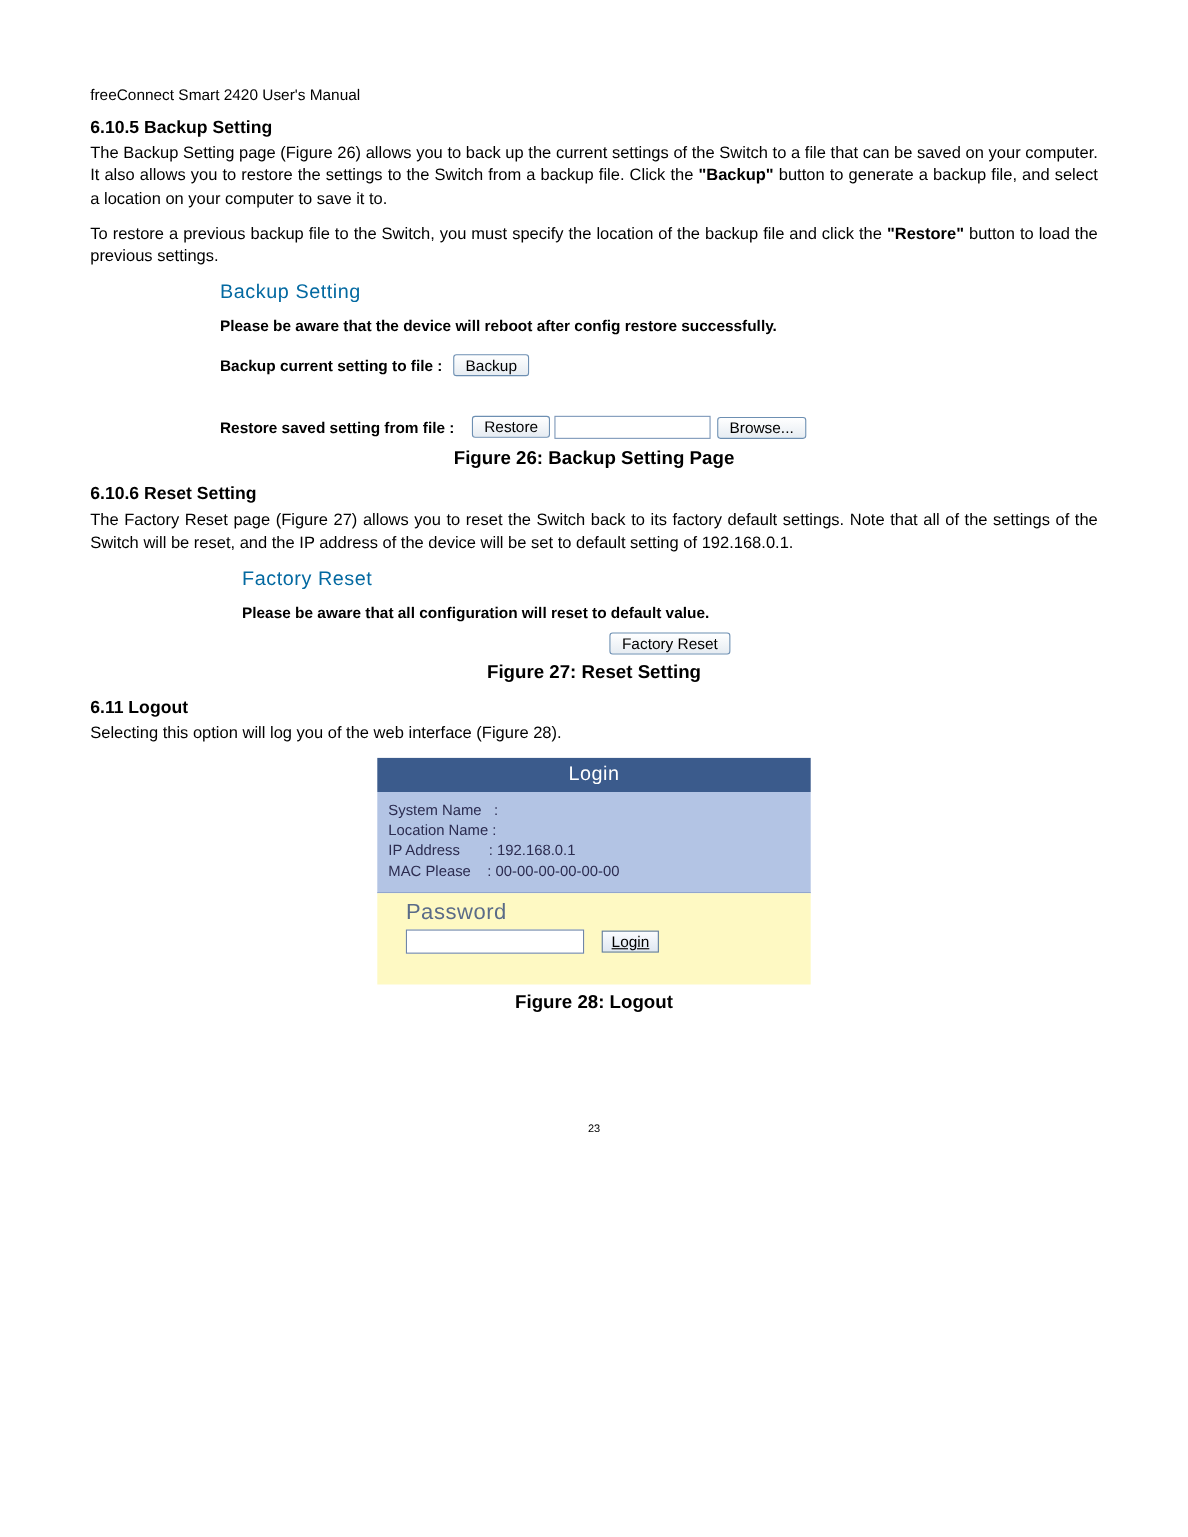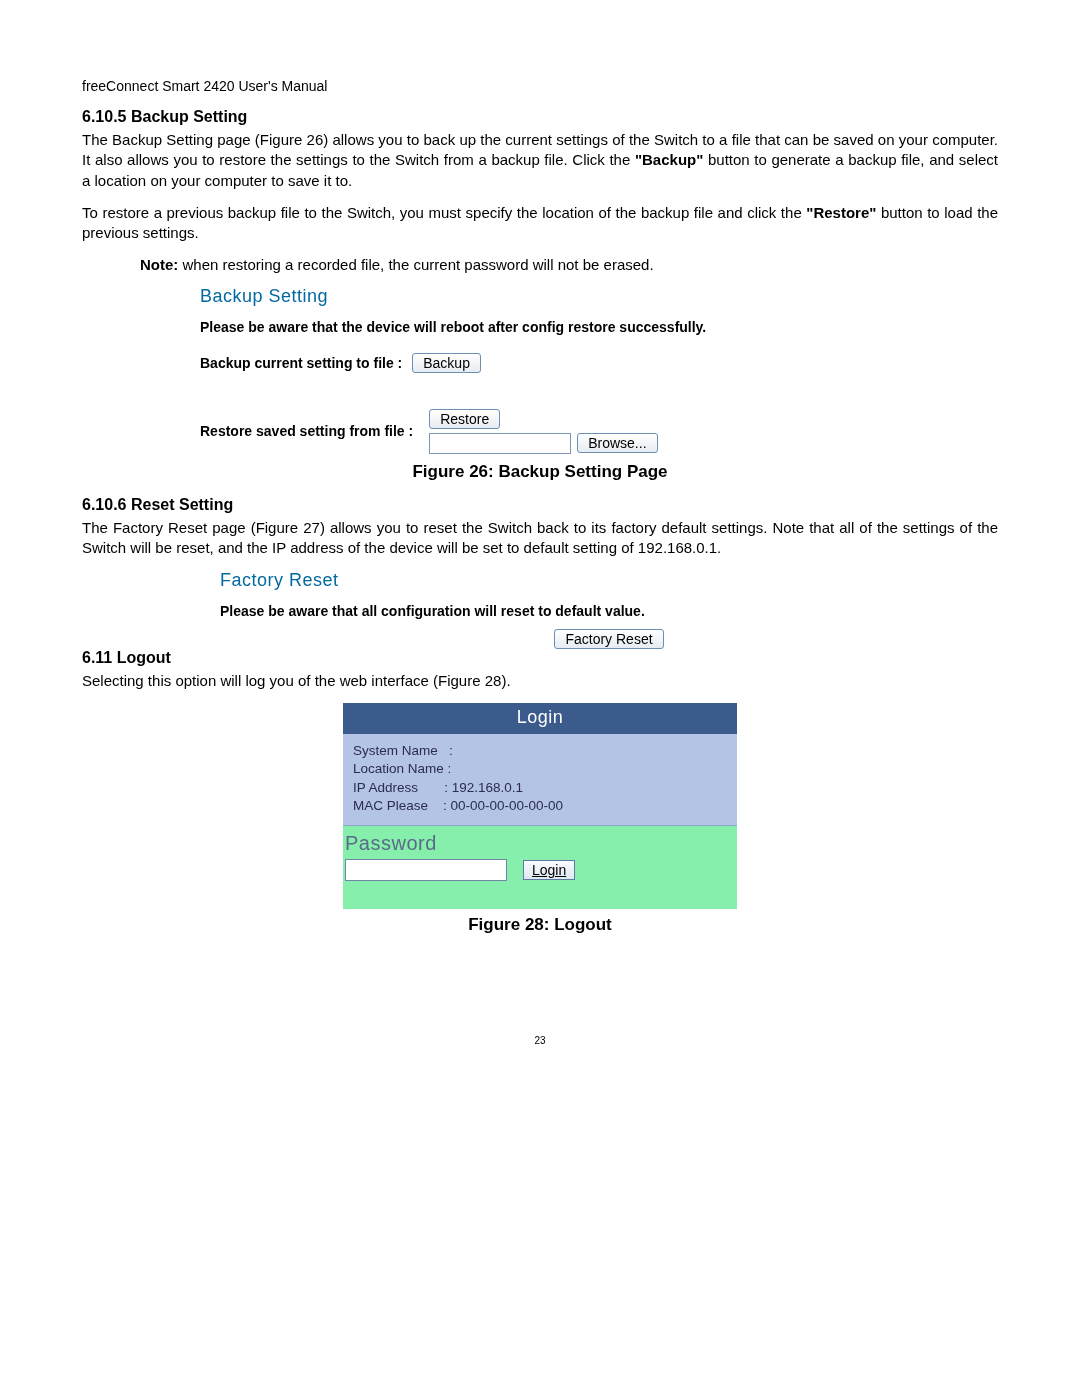--- a/index.html
+++ b/index.html
@@ -59,21 +59,21 @@
     font-size: 14px;
     padding: 1px 10px;
     border: 1px solid #6d8fb2;
     border-radius: 3px;
     background: linear-gradient(#ffffff,#e6ecf2);
     color: #000;
     font-weight: normal;
   }
   .file-row {
     display: flex;
-    flex-direction: column;
+    flex-direction: row;
     gap: 4px;
     align-items: flex-start;
     font-weight: normal;
   }
   .file-inline { display: flex; gap: 6px; align-items: center; }
   .txtbox {
     width: 140px;
     height: 19px;
     border: 1px solid #7d97b8;
     background: #fff;
@@ -107,22 +107,22 @@
   .login-info {
     background: #b3c4e4;
     color: #2c2c50;
     padding: 8px 10px 10px 10px;
     font-size: 13.5px;
     line-height: 1.35;
     border-bottom: 1px solid #8ea4cb;
   }
   .login-info .row { white-space: pre; }
   .login-pw {
-    background: #86efac;
-    padding: 6px 10px 28px 2px;
+    background: #fef9c3;
+    padding: 6px 10px 28px 26px;
   }
   .pw-label {
     color: #5a6b88;
     font-size: 20px;
     margin-bottom: 4px;
     letter-spacing: 0.5px;
   }
   .pw-row { display: flex; align-items: center; gap: 16px; }
   .pw-input {
     width: 160px; height: 20px;
@@ -150,23 +150,20 @@
 <div class="page">
 
   <div class="header-line">freeConnect Smart 2420 User's Manual</div>
 
   <div class="sec-heading">6.10.5 Backup Setting</div>
   <div class="para">
     <span>The Backup Setting page (Figure 26) allows you to back up the current settings of the Switch to a file that can be saved on your computer.  It also allows you to restore the settings to the Switch from a backup file.   Click the </span><span class="bold">"Backup"</span><span> button to generate a backup file, and select a location on your computer to save it to.</span>
   </div>
   <div class="para">
     <span>To restore a previous backup file to the Switch, you must specify the location of the backup file and click the </span><span class="bold">"Restore"</span><span> button to load the previous settings.</span>
-  </div>
-  <div class="para note-line">
-    <span class="bold">Note:</span><span> when restoring a recorded file, the current password will not be erased.</span>
   </div>
 
   <div class="fig-block">
     <div class="fig-title">Backup Setting</div>
     <div class="fig-warn">Please be aware that the device will reboot after config restore successfully.</div>
 
     <div class="fig-row">
       <span>Backup current setting to file :</span>
       <span class="btn">Backup</span>
     </div>
@@ -187,20 +184,21 @@
   <div class="sec-heading">6.10.6 Reset Setting</div>
   <div class="para">The Factory Reset page (Figure 27) allows you to reset the Switch back to its factory default settings.  Note that all of the settings of the Switch will be reset, and the IP address of the device will be set to default setting of 192.168.0.1.</div>
 
   <div class="fig27-wrap">
     <div class="fig-title">Factory Reset</div>
     <div class="fig-warn" style="margin-bottom:6px;">Please be aware that all configuration will reset to default value.</div>
     <div class="btn-center">
       <span class="btn">Factory Reset</span>
     </div>
   </div>
+  <div class="caption">Figure 27: Reset Setting</div>
 
   <div class="sec-heading">6.11  Logout</div>
   <div class="para" style="text-align:left;">Selecting this option will log you of the web interface (Figure 28).</div>
 
   <div class="loginbox">
     <div class="login-head">Login</div>
     <div class="login-info">
       <div class="row"><span>System Name   :</span><span></span></div>
       <div class="row"><span>Location Name :</span><span></span></div>
       <div class="row"><span>IP Address       : </span><span>192.168.0.1</span></div>

